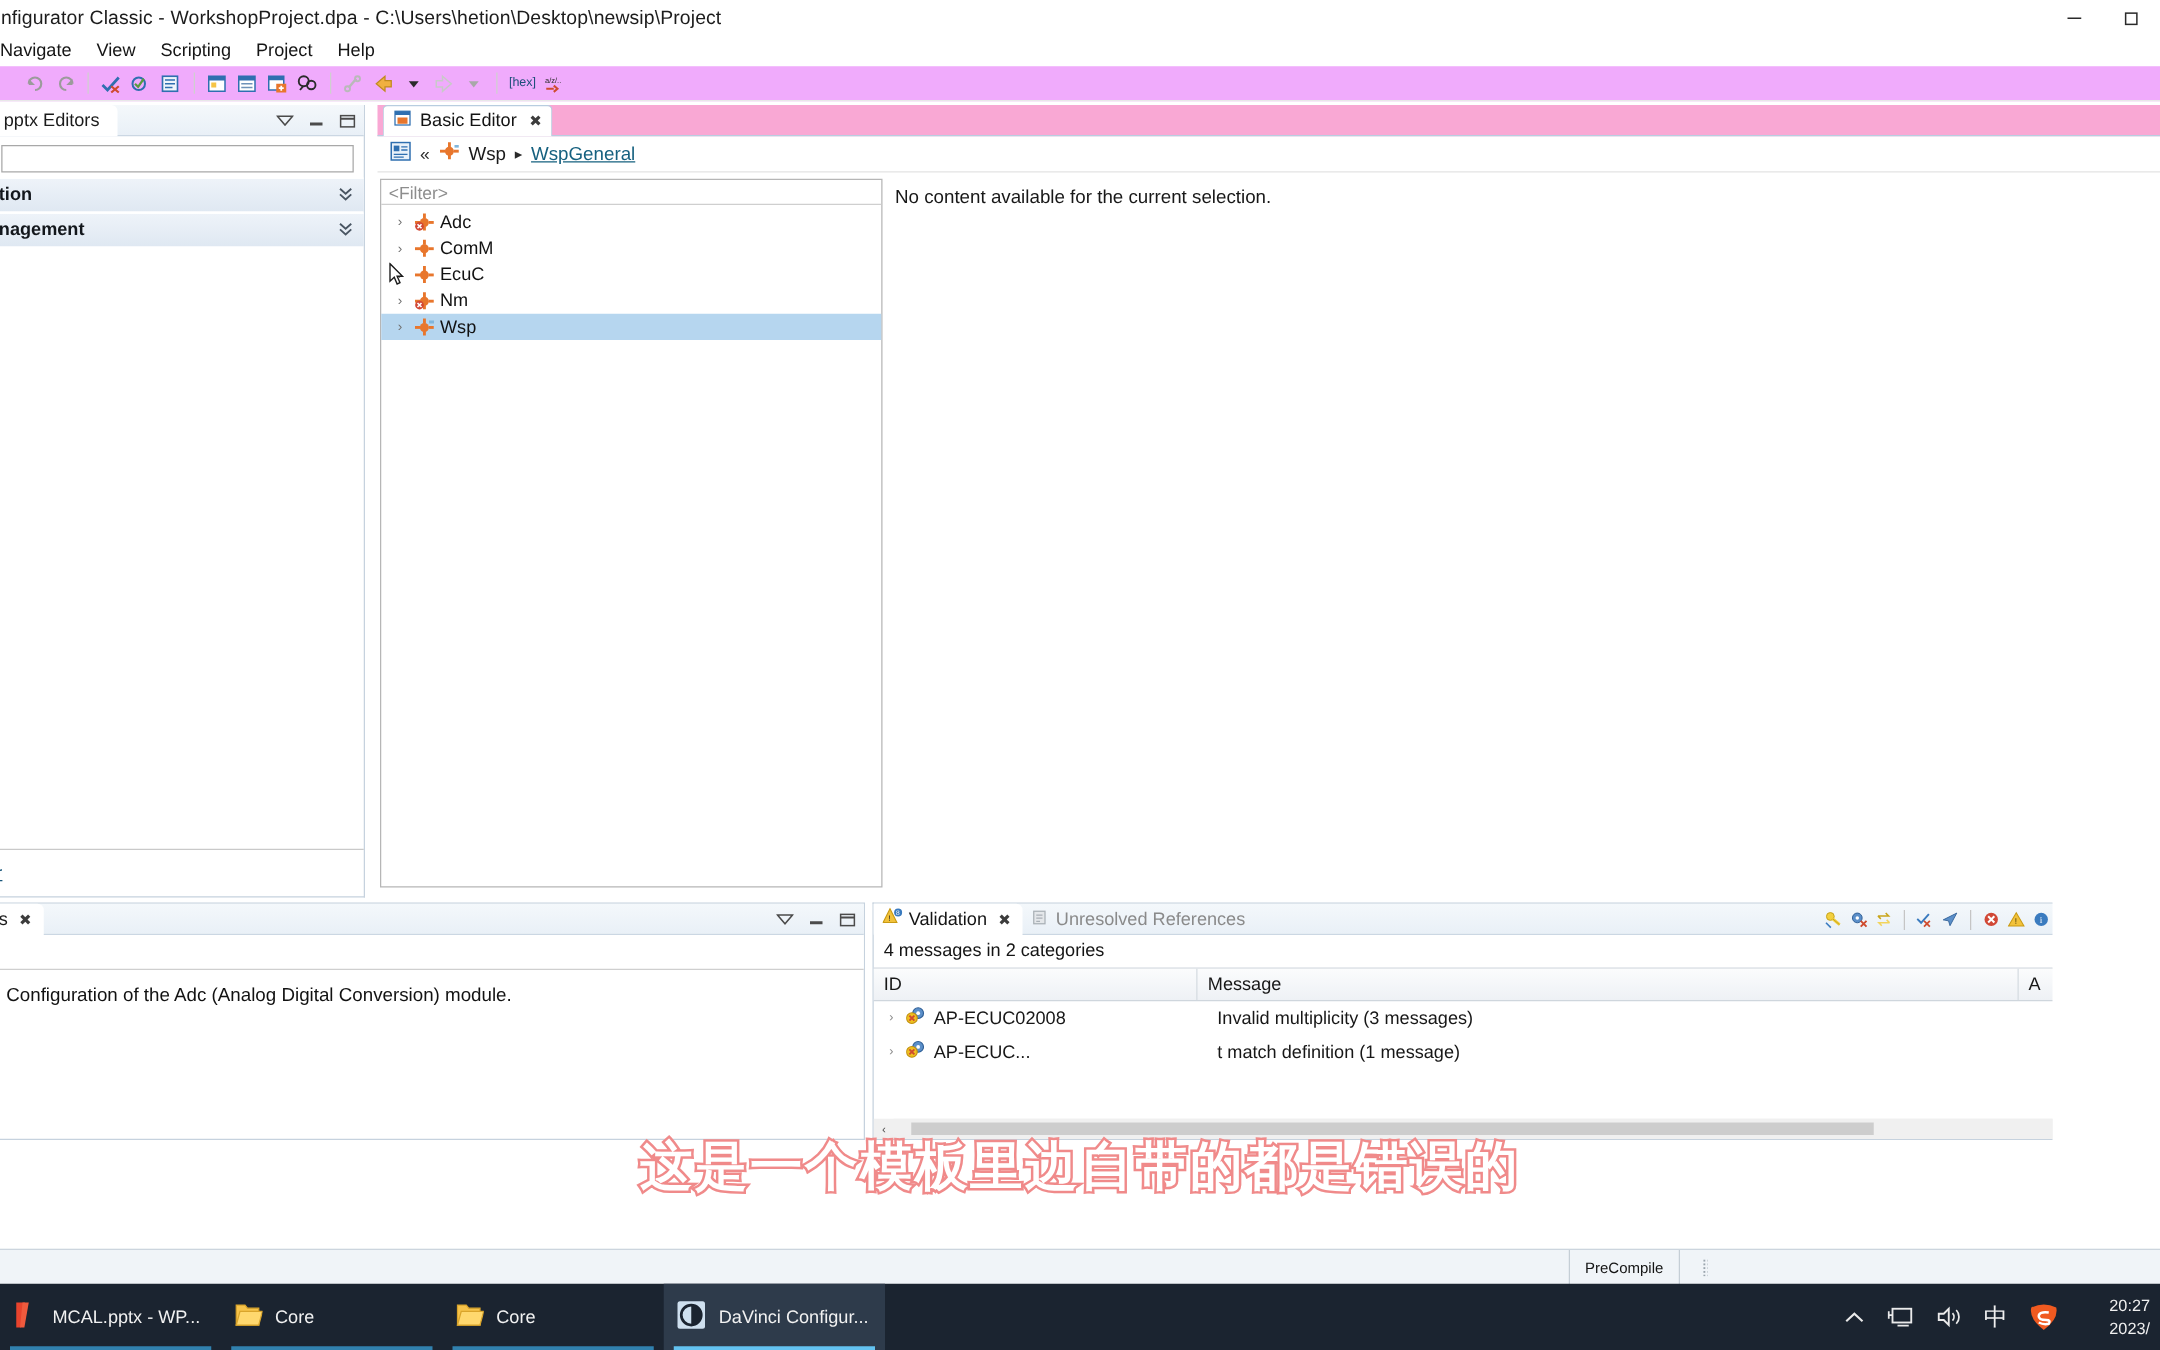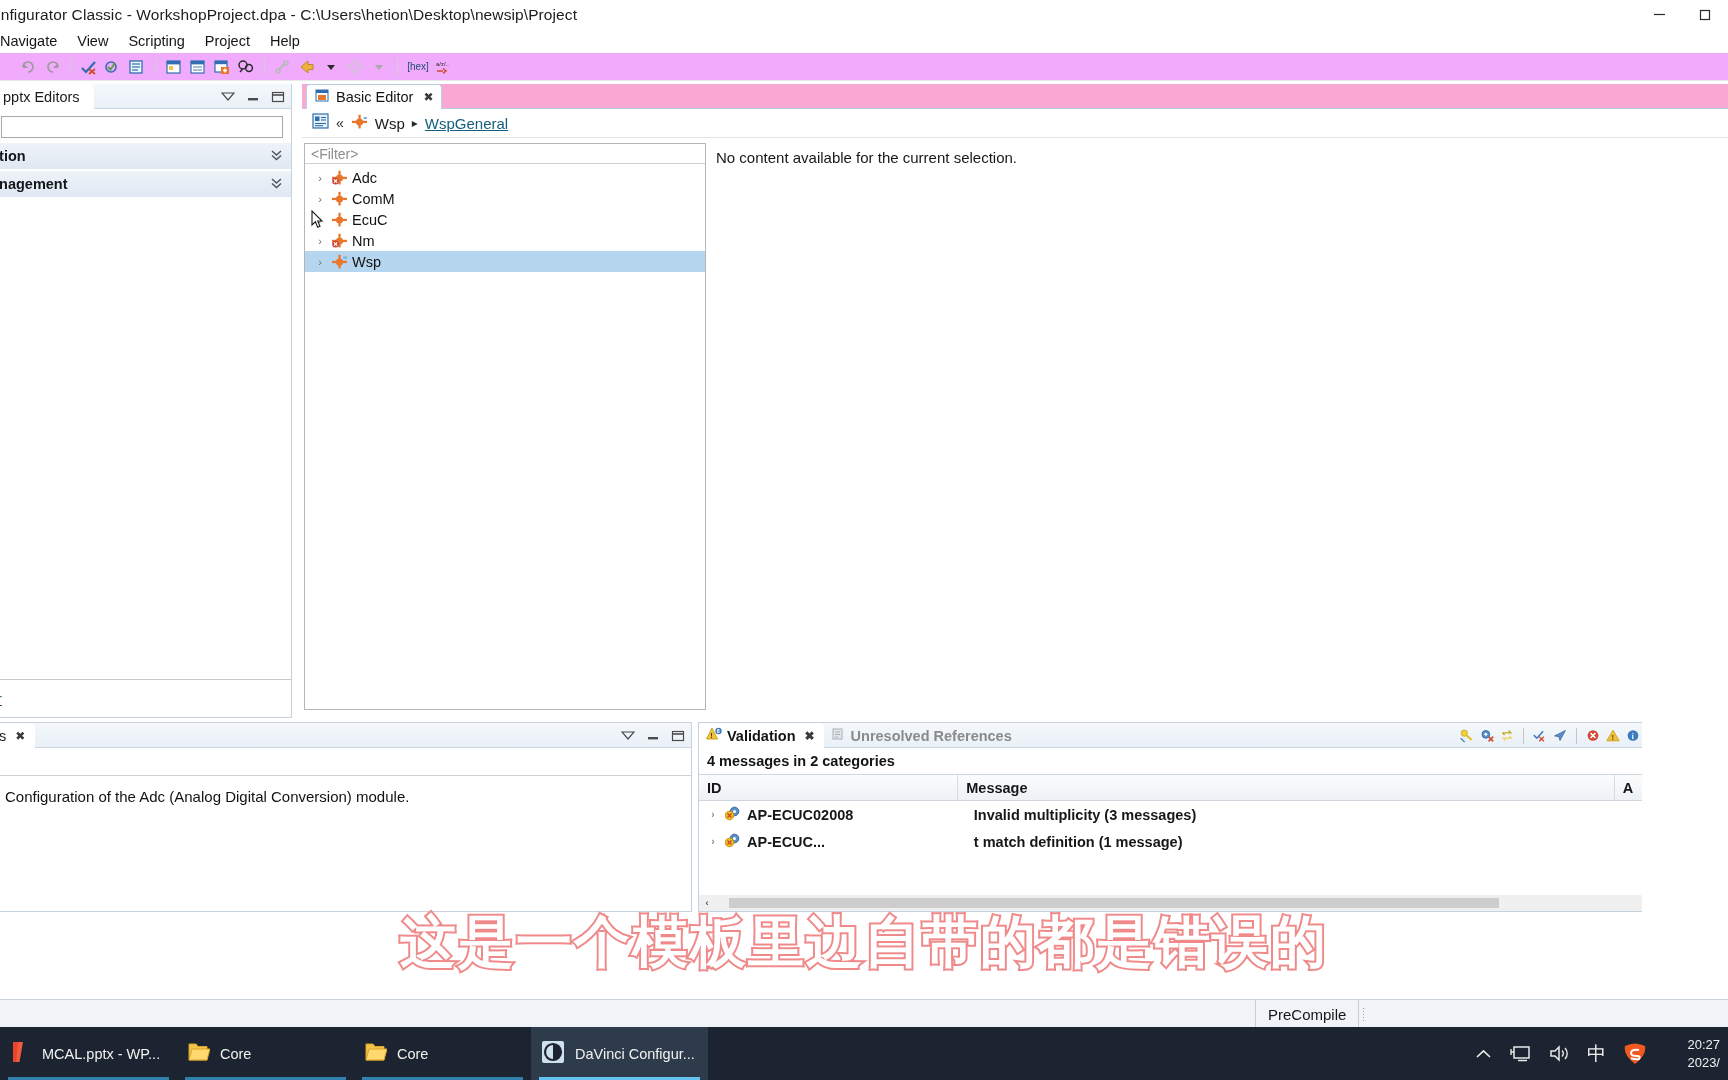--- a/index.html
+++ b/index.html
@@ -170,21 +170,21 @@
     position: absolute; left: 0; top: 0; height: 25px; padding: 0 10px 0 6px;
     display: flex; align-items: center; gap: 5px; background: #ffffff;
     border-top-right-radius: 5px; font-size: 14.5px; color: #1b1b1b;
   }
   .desc-toolbar-row { height: 28px; border-bottom: 1px solid #cfcfcf; background: #fff; }
   .desc-text { padding: 12px 0 0 12px; font-size: 15px; color: #121212; }
 
   
   .val-view {
     position: absolute; left: 698px; top: 722px; width: 944px; height: 190px;
-    background: #ffffff; border: 1px solid #c6d2de; border-right: none; font-weight: bold;
+    background: #ffffff; border: 1px solid #c6d2de; border-right: none;
   }
   .val-tabbar {
     height: 25px; position: relative;
     background: linear-gradient(to bottom, #f4f8fb 0%, #e9f0f7 100%);
     border-bottom: 1px solid #cbd7e3;
     display: flex; align-items: stretch;
   }
   .val-tab {
     height: 25px; padding: 0 9px 0 7px; display: flex; align-items: center; gap: 5px;
     font-size: 14.5px; white-space: nowrap;
@@ -221,21 +221,21 @@
   .hs-thumb { position: absolute; left: 14px; top: 3px; height: 10px; width: 770px; background: #cdcdcd; }
 
   
   .statusbar {
     position: absolute; left: 0; bottom: 53px; width: 1728px; height: 28px;
     background: #f0f4f8; border-top: 1px solid #ccd5de;
     display: flex; align-items: center;
   }
   .status-precompile {
     position: absolute; left: 1255px; top: 0; height: 28px; display: flex; align-items: center;
-    font-size: 15px; color: #141414; padding: 0 12px;
+    font-size: 12px; color: #141414; padding: 0 12px;
     border-left: 1px solid #c5ced6; border-right: 1px solid #c5ced6;
   }
   .status-grip {
     position: absolute; left: 1362px; top: 7px; width: 4px; height: 14px;
     background-image: radial-gradient(#9aa4ad 40%, transparent 41%);
     background-size: 3px 3px;
   }
 
   
   .taskbar {
@@ -261,21 +261,21 @@
   }
   .tray-ico { display: flex; align-items: center; justify-content: center; }
   .tray-clock {
     display: flex; flex-direction: column; align-items: flex-end; justify-content: center;
     font-size: 13px; line-height: 1.35; color: #f0f0f0; min-width: 56px;
   }
 
   
   .overlay-text {
     position: absolute; left: 0; top: 905px; width: 1728px;
-    text-align: center; font-size: 56px; font-weight: bold;
+    text-align: center; font-size: 42px; font-weight: bold;
     color: #ffffff;
     -webkit-text-stroke: 4px #f08a8a;
     paint-order: stroke fill;
     letter-spacing: 2px;
     pointer-events: none;
   }
 
   
   .cursor { position: absolute; left: 311px; top: 210px; }
 </style>

